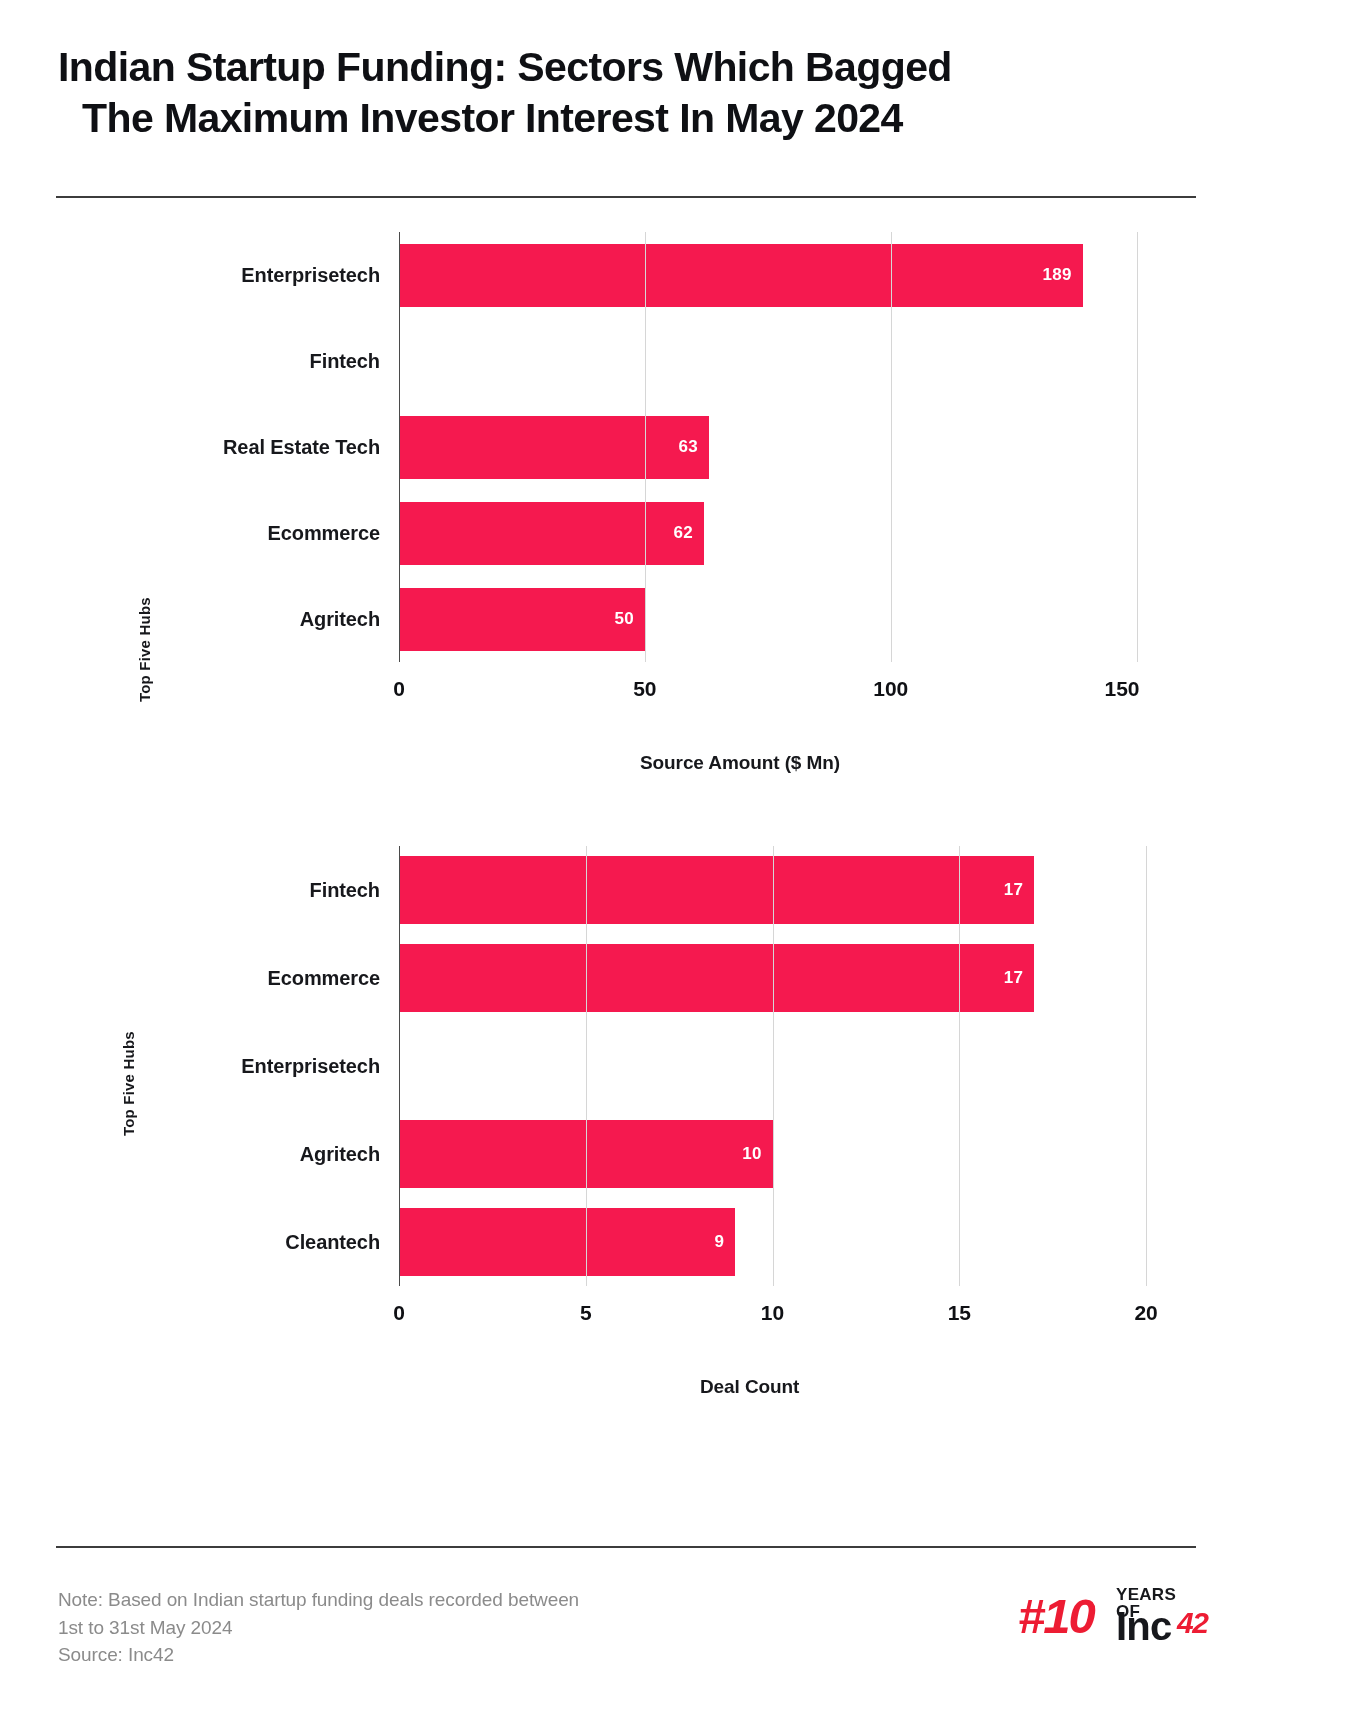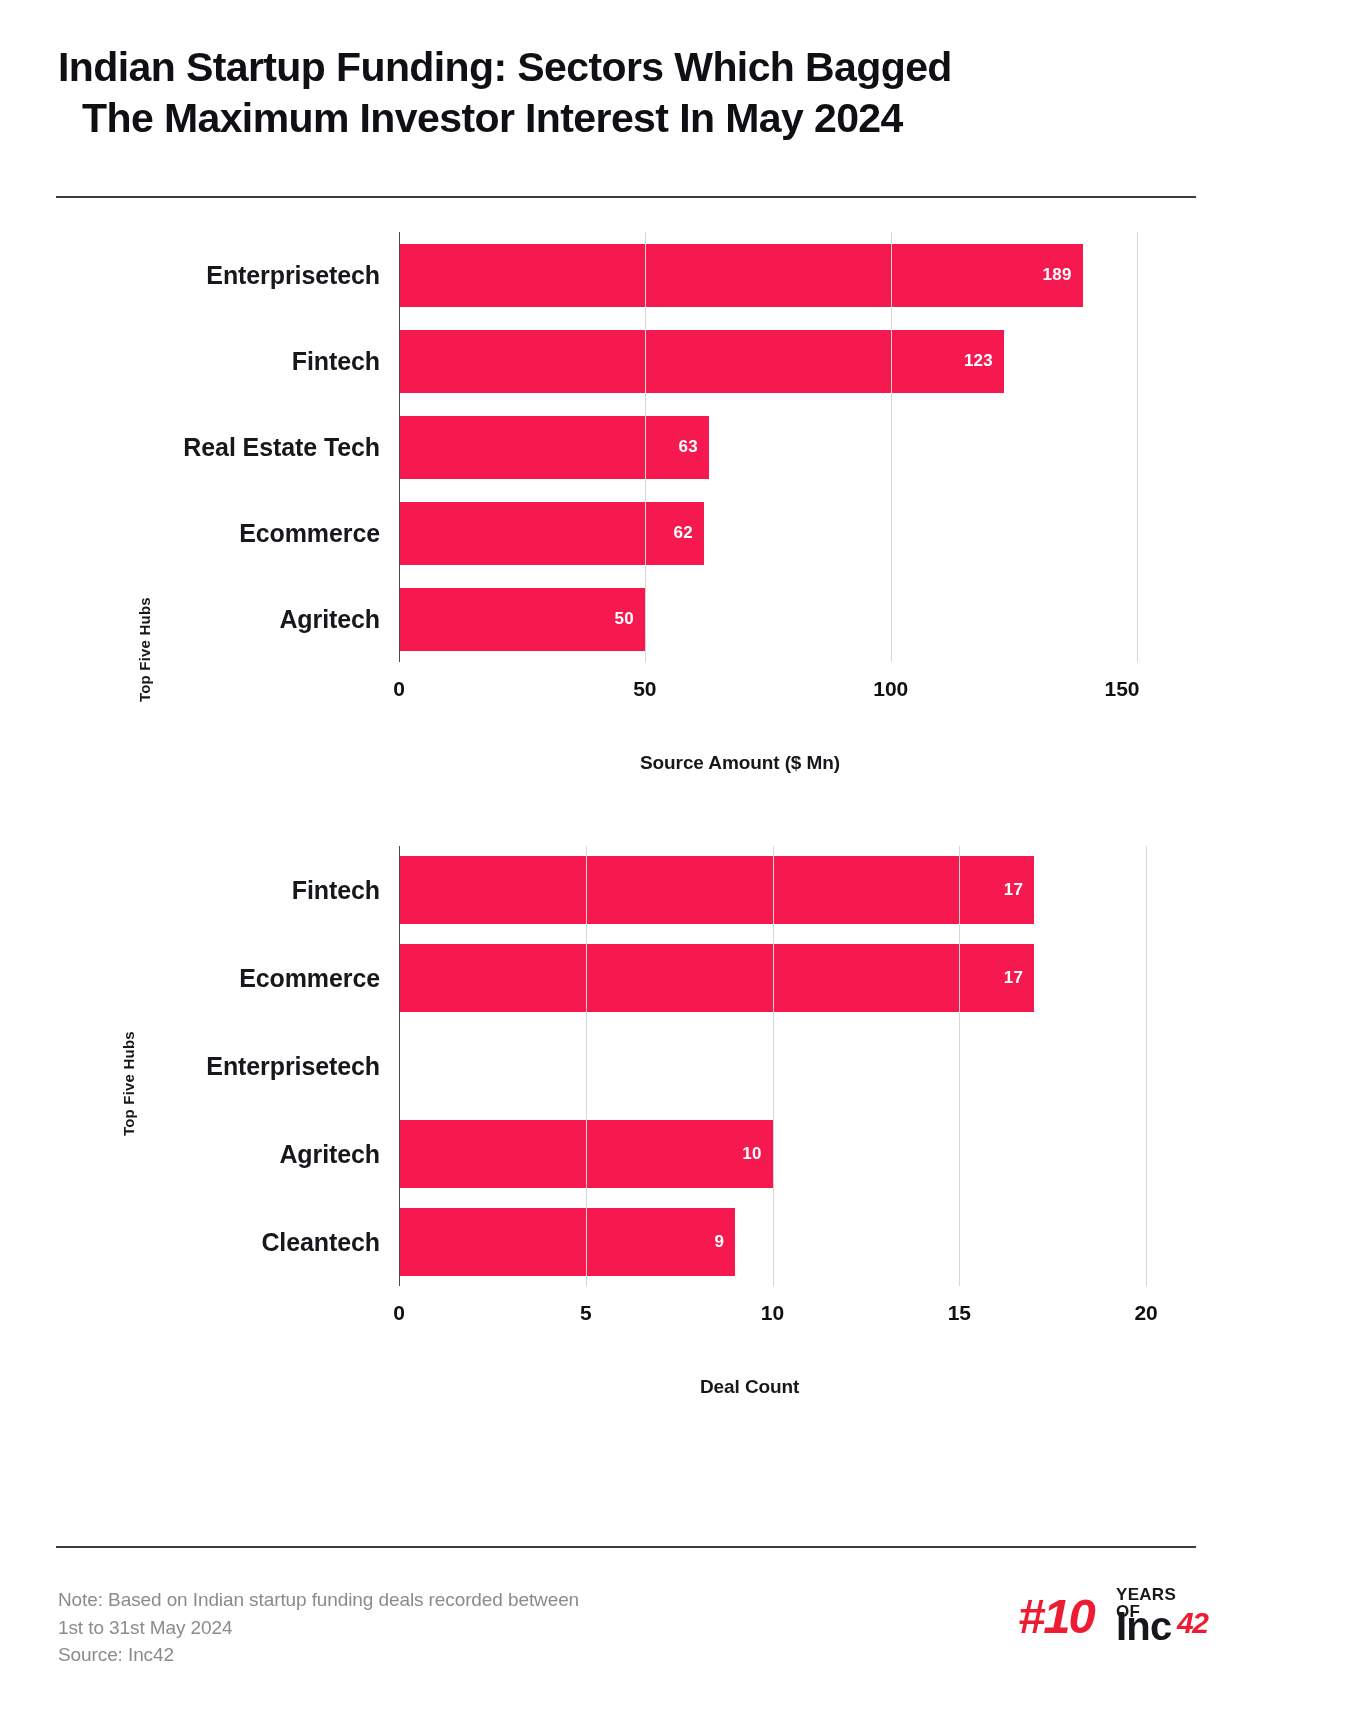--- a/index.html
+++ b/index.html
@@ -120,21 +120,21 @@
     color: #ffffff;
     font-size: 17px;
     font-weight: 600;
     letter-spacing: 0.2px;
   }
 
   .cat-label {
     position: absolute;
     right: 100%;
     margin-right: 19px;
-    font-size: 25px;
+    font-size: 20px;
     font-weight: 700;
     color: #17181c;
     white-space: nowrap;
     letter-spacing: -0.1px;
   }
 
   .xticks {
     position: absolute;
     left: 399px;
     width: 777px;
@@ -236,23 +236,20 @@
       <div class="plot" id="c1-plot">
         <div class="rows" id="c1-rows">
             <div class="row" style="top: 11.5px; height: 63px;">
               <div class="cat-label">Enterprisetech</div>
               <div class="bar" style="width: 683.563px;">
                 <span class="bar-value">189</span>
               </div>
             </div>
             <div class="row" style="top: 97.5px; height: 63px;">
               <div class="cat-label">Fintech</div>
-              <div class="bar" style="width: 604.88px;">
-                <span class="bar-value">123</span>
-              </div>
             </div>
             <div class="row" style="top: 183.5px; height: 63px;">
               <div class="cat-label">Real Estate Tech</div>
               <div class="bar" style="width: 309.816px;">
                 <span class="bar-value">63</span>
               </div>
             </div>
             <div class="row" style="top: 269.5px; height: 63px;">
               <div class="cat-label">Ecommerce</div>
               <div class="bar" style="width: 304.899px;">

